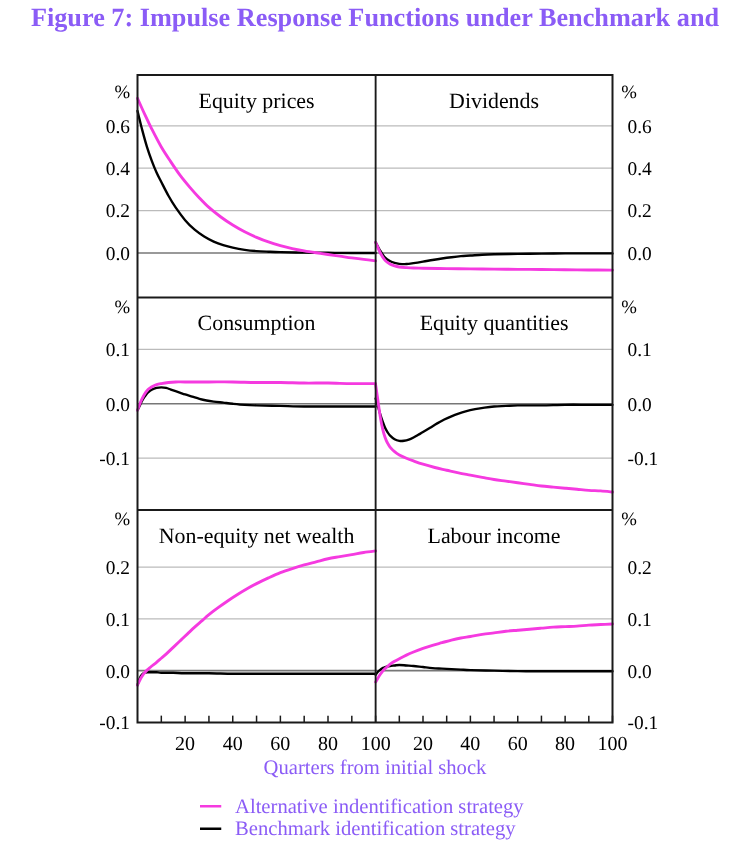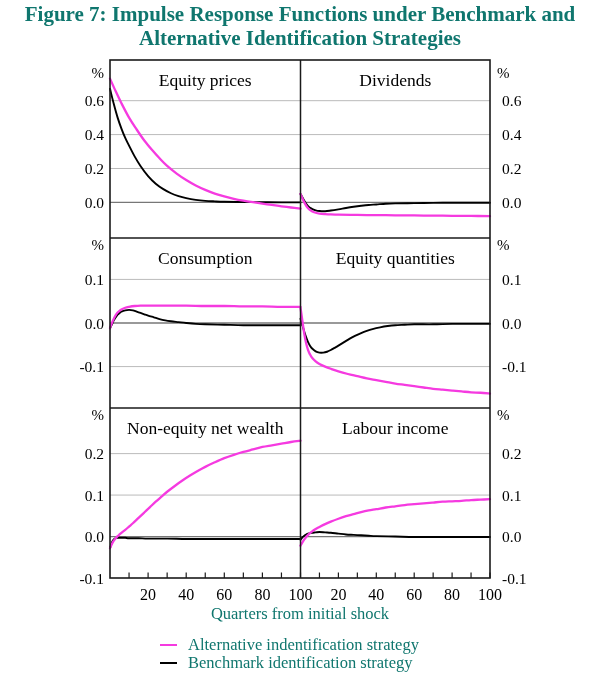--- a/index.html
+++ b/index.html
@@ -1,33 +1,32 @@
 <!DOCTYPE html>
 <html><head>
 <meta charset="utf-8">
 <style>
   html,body{margin:0;padding:0;background:#ffffff;}
   .page{position:relative;width:600px;height:674px;background:#fff;overflow:hidden;
-        font-family:"Liberation Serif",serif;color:#0f766e;}
+        font-family:"Liberation Serif",serif;color:#8b5cf6;}
   .title{position:absolute;top:2px;left:0;width:600px;text-align:center;
          font-weight:bold;font-size:21px;line-height:24px;white-space:nowrap;}
   svg.chart{position:absolute;top:0;left:0;font-family:"Liberation Serif",serif;}
   svg.chart text{fill:#000;}
   .xlabel{position:absolute;top:604px;left:0;width:600px;text-align:center;font-size:16.5px;}
   .legend{position:absolute;top:636px;left:160px;font-size:16.5px;}
   .legend-row{display:flex;align-items:center;height:18px;}
   .swatch{display:inline-block;width:17px;height:2.5px;margin-right:11px;flex:0 0 auto;}
 </style>
 </head>
 <body>
 
 <div class="page">
   <div class="title">
     <div>Figure 7: Impulse Response Functions under Benchmark and</div>
-    <div>Alternative Identification Strategies</div>
   </div>
 
   <svg id="chart" class="chart" width="600" height="674" viewBox="0 0 600 674">
       <line x1="110" y1="100.68571428571431" x2="490" y2="100.68571428571431" stroke="#bbbbbb" stroke-width="1"></line>
       <text x="104" y="106.18571428571431" text-anchor="end" font-size="15.5">0.6</text>
       <text x="502" y="106.18571428571431" font-size="15.5">0.6</text>
       <line x1="110" y1="134.59047619047618" x2="490" y2="134.59047619047618" stroke="#bbbbbb" stroke-width="1"></line>
       <text x="104" y="140.09047619047618" text-anchor="end" font-size="15.5">0.4</text>
       <text x="502" y="140.09047619047618" font-size="15.5">0.4</text>
       <line x1="110" y1="168.4952380952381" x2="490" y2="168.4952380952381" stroke="#bbbbbb" stroke-width="1"></line>

